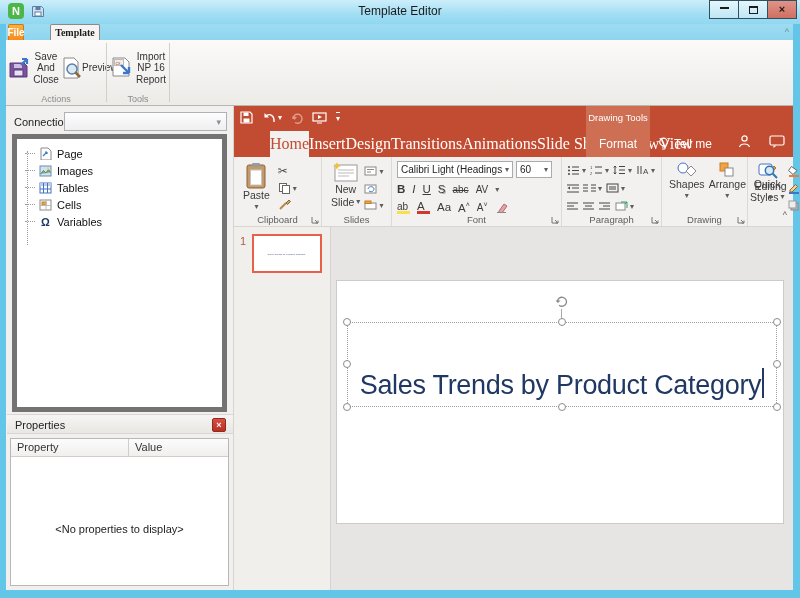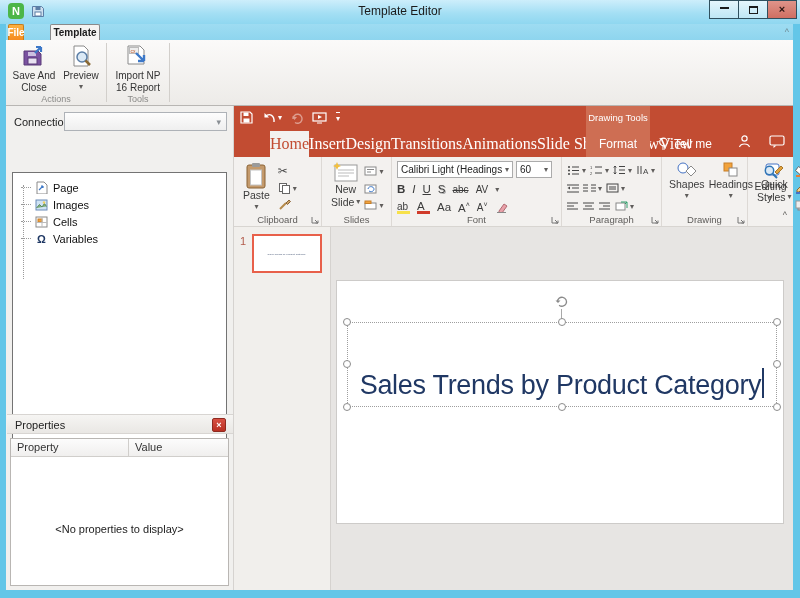--- a/index.html
+++ b/index.html
@@ -30,43 +30,43 @@
   .glyph-close { font-size:11px; font-weight:bold; color:#2b1512; line-height:1; }
 
   
   .tabrow { position:absolute; left:6px; right:7px; top:24px; height:16px;
             background:linear-gradient(#9edcf2,#8ed5ee); }
   .apptab { position:absolute; top:0; height:16px; font-size:10px; font-weight:bold;
             display:flex; align-items:center; justify-content:center;
             border:1px solid #8a8a8a; border-bottom:none; border-radius:2px 2px 0 0; }
   .apptab.file { left:2px; width:16px; color:#fff;
                  background:linear-gradient(#fbb040,#f68c1f); border-color:#c87c19; }
-  .apptab.template { left:44px; width:50px; color:#1b1b1b; background:#f5f4f2; }
+  .apptab.template { left:44px; width:50px; color:#1b1b1b; background:#f5f4f2;font-family:Liberation Serif, serif; }
   .appribbon { position:absolute; left:6px; right:7px; top:40px; height:66px;
                background:linear-gradient(#fbfaf9,#edebe8); border-bottom:1px solid #b8b6b3; }
   .rb-group { position:absolute; top:0; bottom:0; }
   .rb-group .rb-label { position:absolute; bottom:1px; left:0; right:0; text-align:center;
                         font-size:9px; color:#8a8a88; }
   .rb-sep { position:absolute; top:3px; bottom:3px; width:1px; background:#d2cfcb; }
   .bigbtn { position:absolute; top:3px; width:52px; height:50px; display:flex;
-            flex-direction:column; align-items:center; font-size:10px; color:#333;
+            flex-direction:row; align-items:center; font-size:10px; color:#333;
             text-align:center; line-height:1.15; cursor:default; }
   .bigbtn .ic { margin:2px 0 3px; }
   .minribbon { position:absolute; right:4px; top:27px; font-size:9px; color:#6e8a94; }
 
   
   .leftpanel { position:absolute; left:6px; top:106px; width:228px; bottom:8px;
                background:#f1f0ee; border-right:1px solid #d6d3d0; }
   .conn-label { position:absolute; left:8px; top:10px; font-size:11px; color:#222; }
   .combobox { position:absolute; left:58px; top:6px; right:6px; height:19px;
               background:linear-gradient(#fdfdfd,#efefef); border:1px solid #aeb2b7;
               display:flex; align-items:center; justify-content:flex-end; padding-right:5px; }
   .combobox .dd { color:#8a8f94; font-size:9px; }
   .treebox { position:absolute; left:6px; top:28px; right:6px; height:278px;
-             background:#fff; border:1px solid #737373; padding:6px 0 0 8px;margin-top:38px; }
+             background:#fff; border:5px solid #737373; padding:6px 0 0 8px; }
   .tree-item { display:flex; align-items:center; height:17px; font-size:11px; color:#111; }
   .tree-item .stub { width:10px; border-top:1px dotted #9a9a9a; margin-right:3px; }
   .tree-item .ti { width:15px; height:14px; margin-right:4px; display:flex;
                    align-items:center; justify-content:center; }
   .tree-rail { position:absolute; left:10px; top:12px; height:94px; border-left:1px dotted #9a9a9a; }
   .ti-glyph { font-size:11px; font-weight:bold; color:#1F3864; }
   .ti-fx { font-size:10px; font-style:italic; font-weight:bold; color:#2E75B6; }
 
   .props-header { position:absolute; left:1px; right:0; top:308px; height:20px;
                   background:linear-gradient(#f6f5f3,#e9e7e4); border-top:1px solid #d8d5d2;
@@ -253,20 +253,33 @@
               <path d="M1.5 9l3-3.5 2.5 2.5 2.5-3.5 2 3" fill="#7fb07f" stroke="#5d8a5d"></path>
               <circle cx="9" cy="3.5" r="1.2" fill="#f2d060"></circle>
             </svg>
         </span>
         <span>Images</span>
       </div>
       <div class="tree-item">
         <span class="stub"></span>
         <span class="ti">
           <svg width="13" height="12">
+              <rect x="1" y="1" width="11" height="10" fill="#fff" stroke="#4472C4"></rect>
+              <rect x="1" y="1" width="11" height="3" fill="#b9cdea"></rect>
+              <line x1="4.5" y1="1" x2="4.5" y2="11" stroke="#4472C4"></line>
+              <line x1="8.5" y1="1" x2="8.5" y2="11" stroke="#4472C4"></line>
+              <line x1="1" y1="7" x2="12" y2="7" stroke="#4472C4"></line>
+            </svg>
+        </span>
+        <span>Tables</span>
+      </div>
+      <div class="tree-item">
+        <span class="stub"></span>
+        <span class="ti">
+          <svg width="13" height="12">
               <rect x="1" y="1" width="11" height="10" fill="#fff" stroke="#8a8a8a"></rect>
               <rect x="3" y="3" width="4" height="3" fill="#f2a33c" stroke="#c77f28"></rect>
               <line x1="1" y1="6.5" x2="12" y2="6.5" stroke="#bbb"></line>
               <line x1="7" y1="1" x2="7" y2="11" stroke="#bbb"></line>
             </svg>
         </span>
         <span>Cells</span>
       </div>
       <div class="tree-item">
         <span class="stub"></span>
@@ -615,21 +628,21 @@
                 <path d="M15 5l5 5-5 5-5-5z" fill="#fff" stroke="#8a8a8a"></path>
               </svg>
             <span>Shapes</span>
             <span class="dd">▾</span>
           </div>
           <div class="vbtn" style="padding:0 2px">
             <svg width="18" height="17">
                 <rect x="2" y="2" width="8" height="8" fill="#f2a33c" stroke="#c77f28"></rect>
                 <rect x="7" y="7" width="8" height="8" fill="#fff" stroke="#888"></rect>
               </svg>
-            <span>Headings</span>
+            <span>Arrange</span>
             <span class="dd">▾</span>
           </div>
           <div class="vbtn" style="padding:0 2px">
             <svg width="20" height="17">
                 <rect x="2" y="3" width="13" height="11" rx="2" fill="#fff" stroke="#4472C4"></rect>
                 <path d="M11 11l6-6 2 2-6 6z" fill="#e2a33c" stroke="#a8762a"></path>
               </svg>
             <span>Quick</span>
             <span style="display:flex;gap:2px;align-items:center">
               <span>Styles</span>

